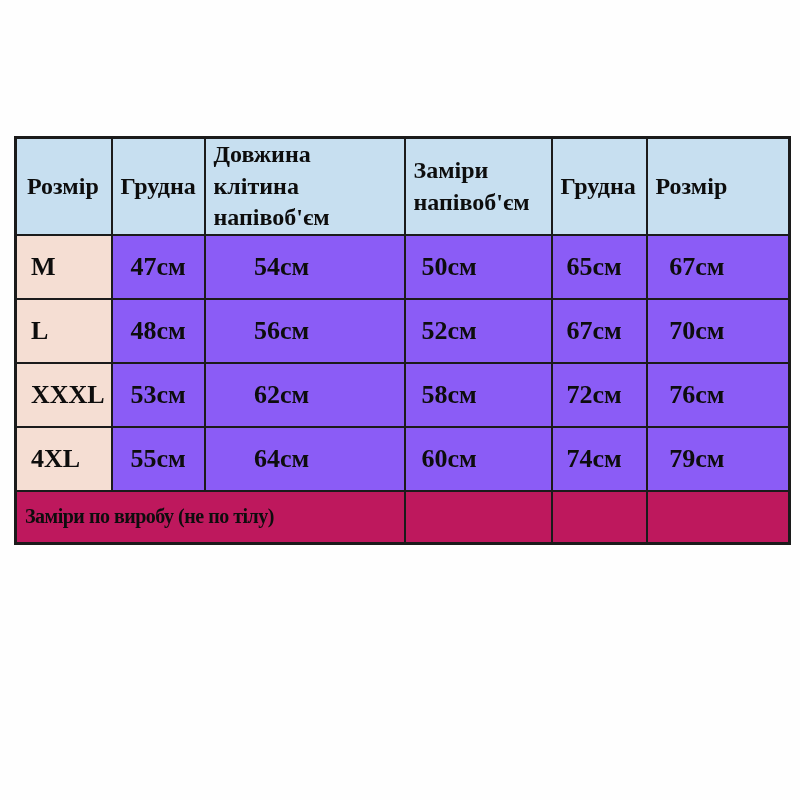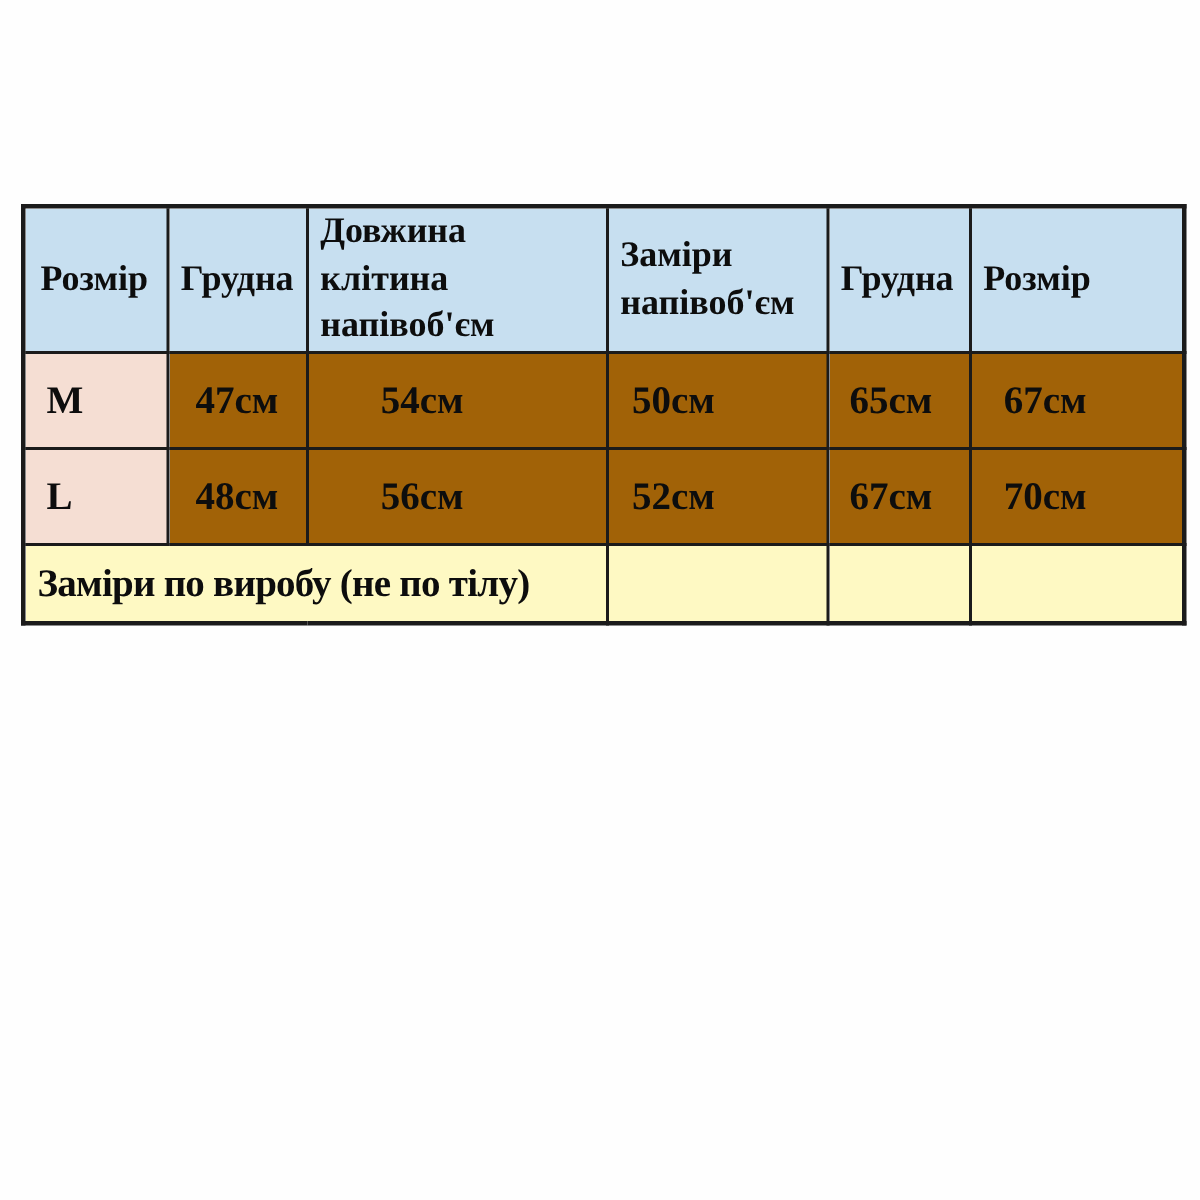--- a/index.html
+++ b/index.html
@@ -58,35 +58,35 @@
 
   
   tr.data-row { height: 64px; }
   tr.data-row .size-cell {
     background: #f5ded3;
     font-size: 26px;
     text-align: left;
     padding-left: 14px;
   }
   tr.data-row td.value-cell {
-    background: #a16207;
+    background: #8b5cf6;
     font-size: 26px;
     text-align: center;
   }
   
   tr.data-row td.col-chest  { padding-right: 46px; }
   tr.data-row td.col-waist  { padding-right: 58px; }
   tr.data-row td.col-sleeve { padding-right: 10px; }
   tr.data-row td.col-length { padding-right: 42px; }
 
   
   tr.footer-row { height: 52px; }
   tr.footer-row td {
-    background: #fef9c3;
-    font-size: 26px;
+    background: #be185d;
+    font-size: 20px;
   }
   tr.footer-row td.footer-note {
     text-align: left;
     padding-left: 8px;
     letter-spacing: -0.5px;
   }
 </style>
 </head>
 <body>
 
@@ -126,21 +126,37 @@
         <td class="size-cell">L</td>
         <td class="value-cell col-shoulders">48см</td>
         <td class="value-cell col-chest">56см</td>
         <td class="value-cell col-waist">52см</td>
         <td class="value-cell col-sleeve">67см</td>
         <td class="value-cell col-length">70см</td>
       </tr>
 
 
 
+      <tr class="data-row">
+        <td class="size-cell">XXXL</td>
+        <td class="value-cell col-shoulders">53см</td>
+        <td class="value-cell col-chest">62см</td>
+        <td class="value-cell col-waist">58см</td>
+        <td class="value-cell col-sleeve">72см</td>
+        <td class="value-cell col-length">76см</td>
+      </tr>
 
+      <tr class="data-row">
+        <td class="size-cell">4XL</td>
+        <td class="value-cell col-shoulders">55см</td>
+        <td class="value-cell col-chest">64см</td>
+        <td class="value-cell col-waist">60см</td>
+        <td class="value-cell col-sleeve">74см</td>
+        <td class="value-cell col-length">79см</td>
+      </tr>
 
       <tr class="footer-row">
         <td class="footer-note" colspan="3">Заміри по виробу (не по тілу)</td>
         <td></td>
         <td></td>
         <td></td>
       </tr>
     </tbody>
   </table>
 </div>

